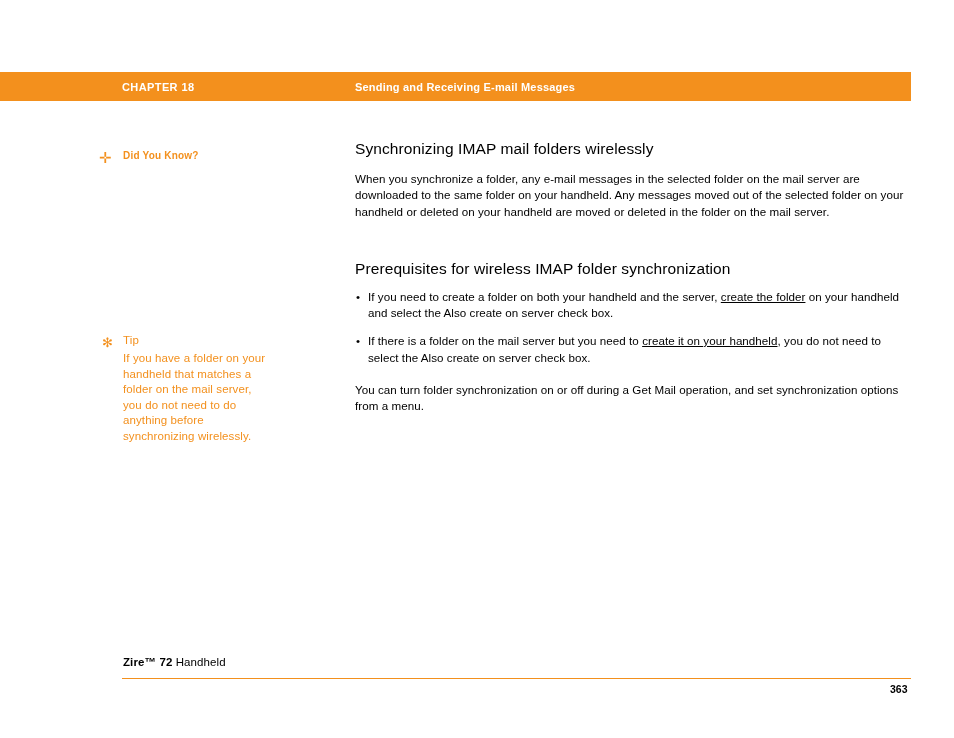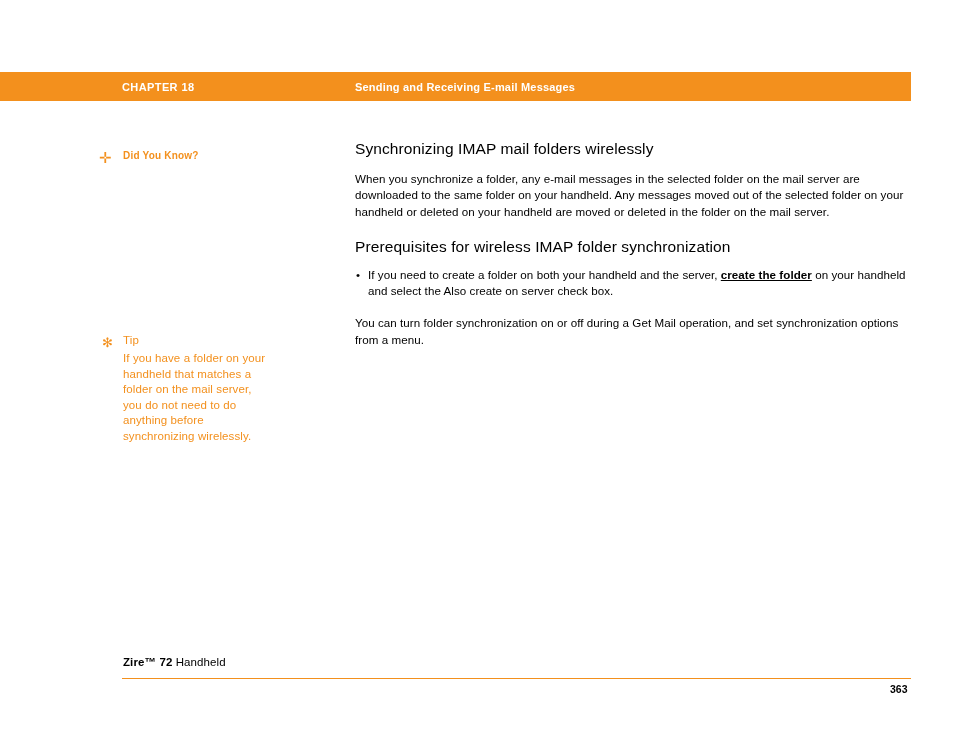--- a/index.html
+++ b/index.html
@@ -85,21 +85,21 @@
     width: 554px;
   }
   h2.section-title {
     font-size: 15.5px;
     font-weight: normal;
     margin: 0 0 13px 0;
     letter-spacing: 0.1px;
     color: #000;
   }
   h2.section-title.second {
-    margin-top: 18px;
+    margin-top: 40px;
     margin-bottom: 11px;
   }
   p.body {
     font-size: 11.6px;
     line-height: 16.3px;
     margin: 0 0 16px 0;
     letter-spacing: 0.05px;
   }
   ul.bullets {
     list-style: none;
@@ -114,21 +114,21 @@
     margin-bottom: 12px;
     letter-spacing: 0.05px;
   }
   ul.bullets li::before {
     content: "\2022";
     position: absolute;
     left: 1px;
     top: 0;
   }
   .xref {
-    font-weight: bold;
+    font-weight: normal;
     text-decoration: underline;
     color: #000;
     cursor: pointer;
   }
 
   
   .footer-rule {
     position: absolute;
     left: 122px;
     top: 678px;
@@ -174,20 +174,21 @@
 </div>
 
 <div class="main">
   <h2 class="section-title">Synchronizing IMAP mail folders wirelessly</h2>
   <p class="body">When you synchronize a folder, any e-mail messages in the selected folder on the mail server are downloaded to the same folder on your handheld. Any messages moved out of the selected folder on your handheld or deleted on your handheld are moved or deleted in the folder on the mail server.</p>
 
   <h2 class="section-title second">Prerequisites for wireless IMAP folder synchronization</h2>
 
   <ul class="bullets">
     <li><span>If you need to create a folder on both your handheld and the server, </span><span class="xref">create the folder</span><span> on your handheld and select the Also create on server check box.</span></li>
+    <li><span>If there is a folder on the mail server but you need to </span><span class="xref">create it on your handheld</span><span>, you do not need to select the Also create on server check box.</span></li>
   </ul>
 
   <p class="body">You can turn folder synchronization on or off during a Get Mail operation, and set synchronization options from a menu.</p>
 </div>
 
 <div class="footer-rule"></div>
 <div class="footer-left"><span>Zire™ 72</span><span class="light"> Handheld</span></div>
 <div class="footer-page">363</div>
 
 </body></html>

